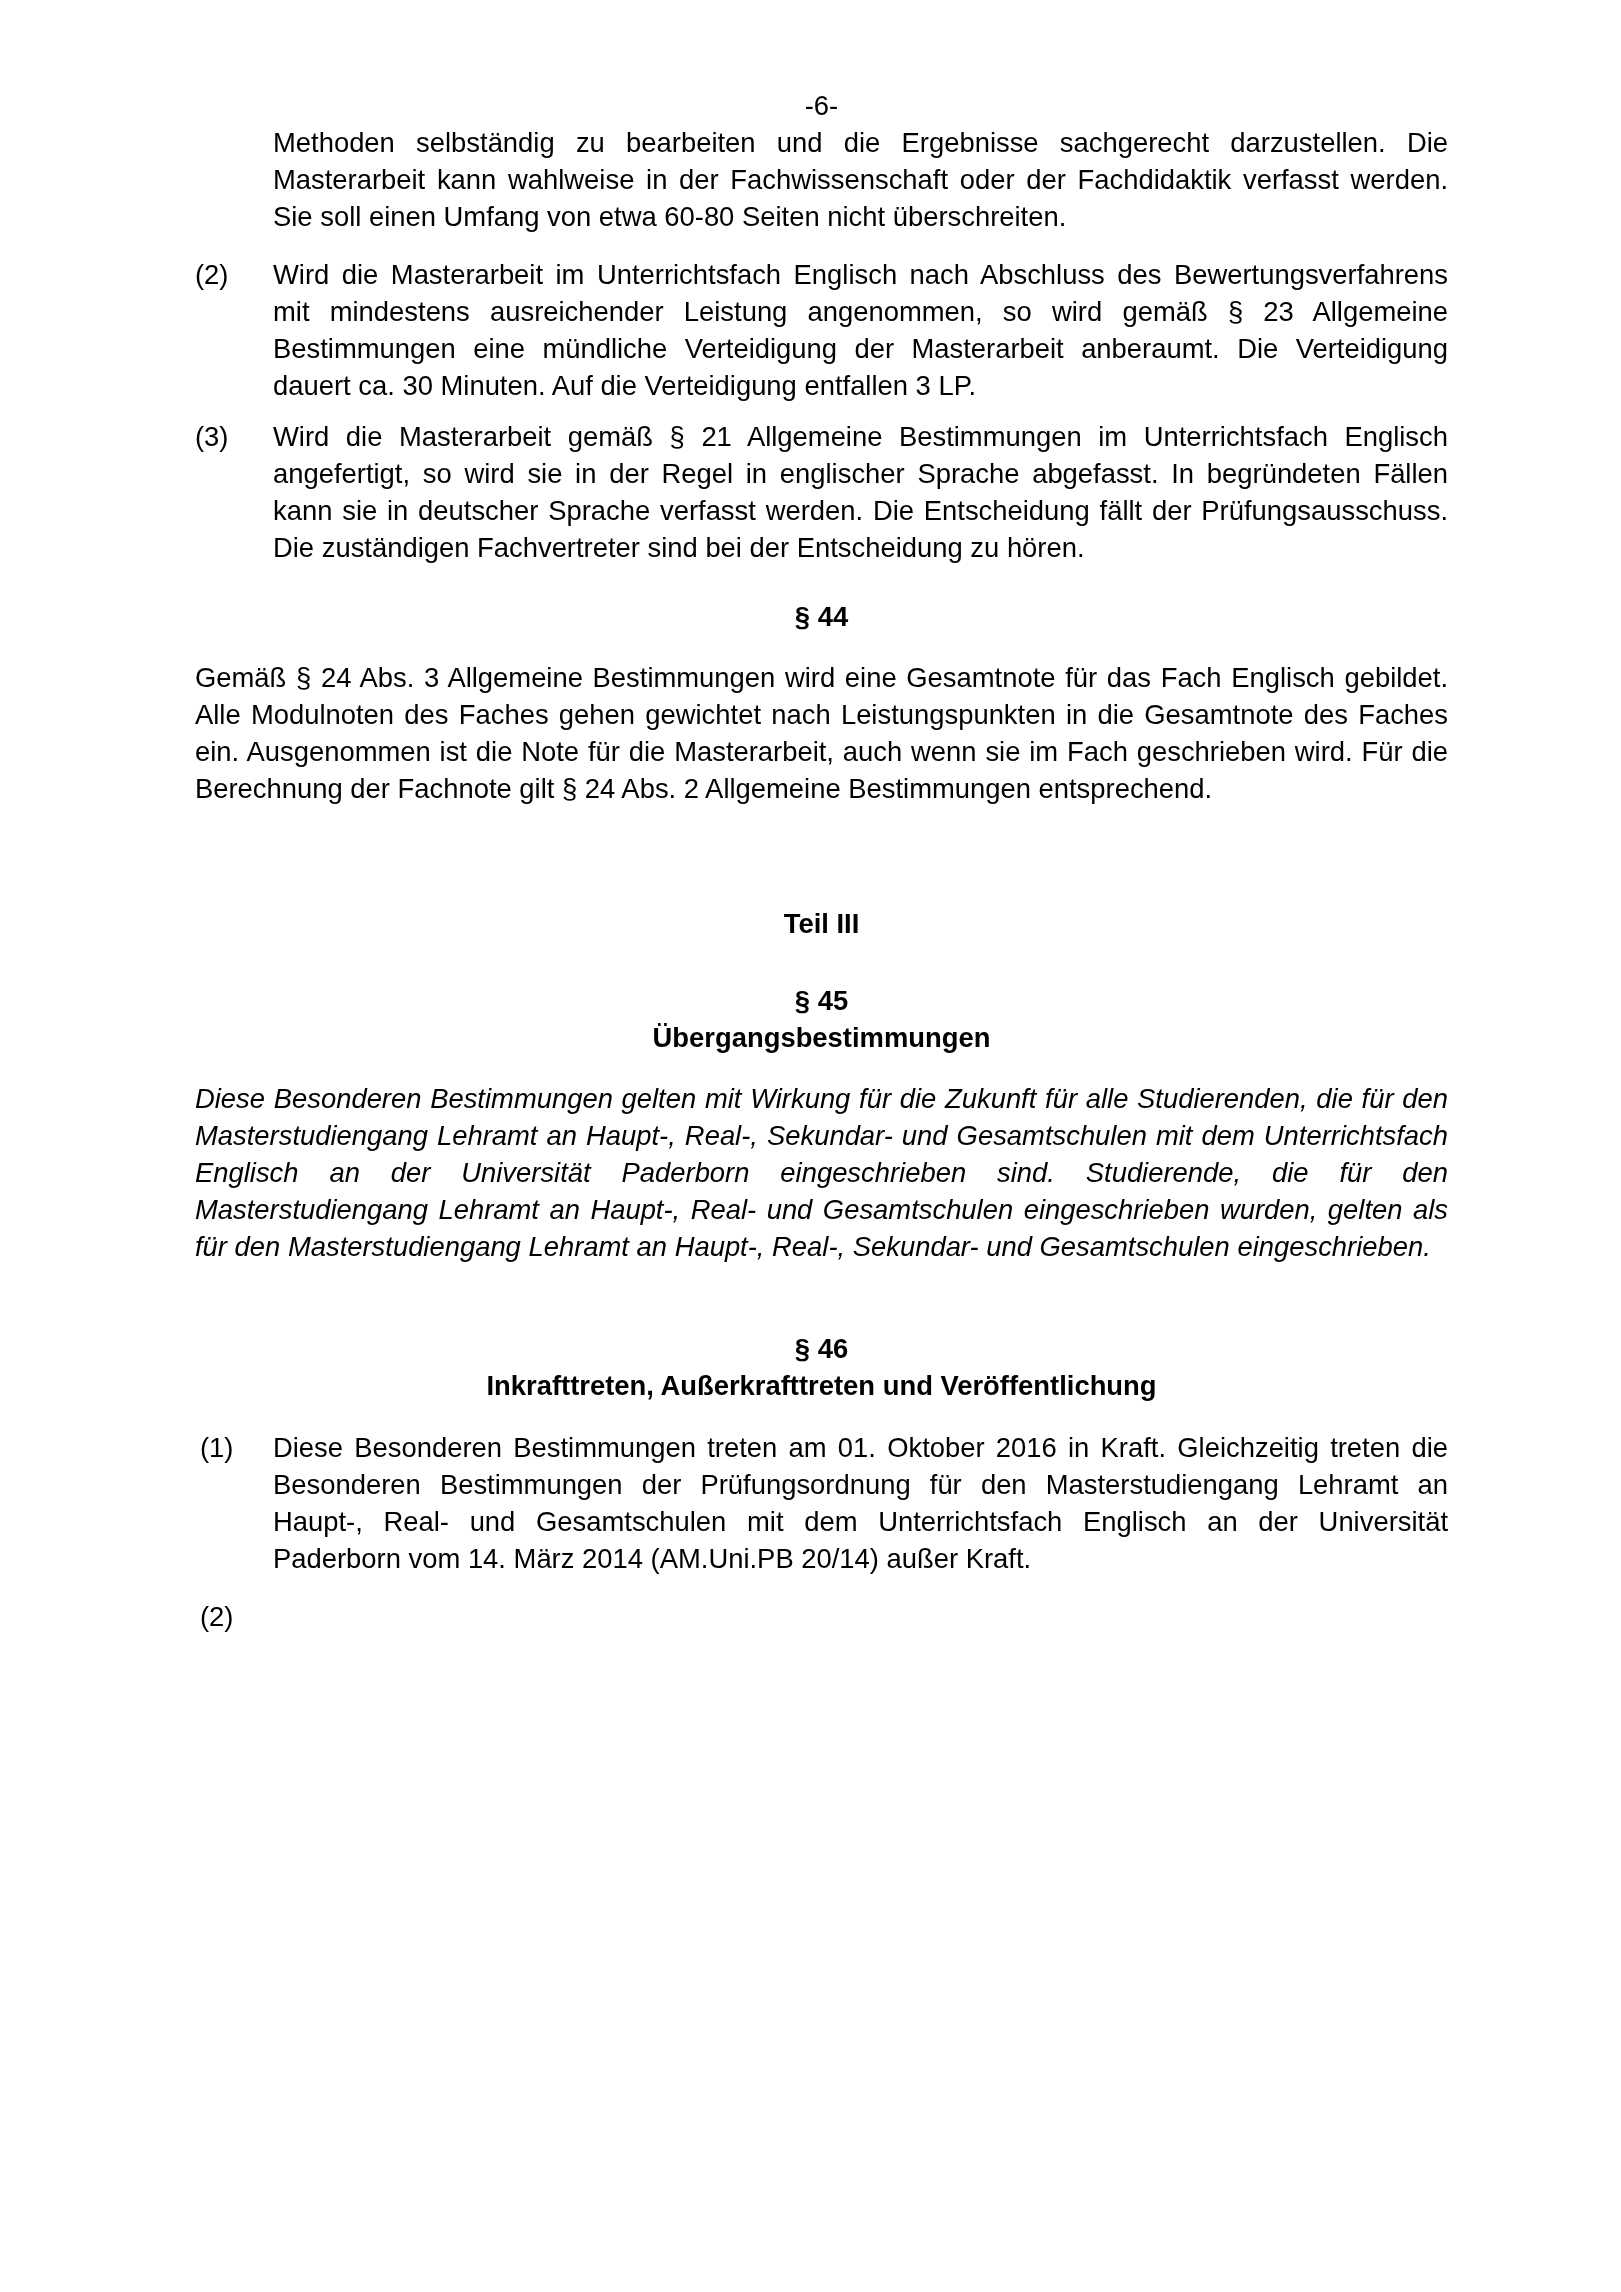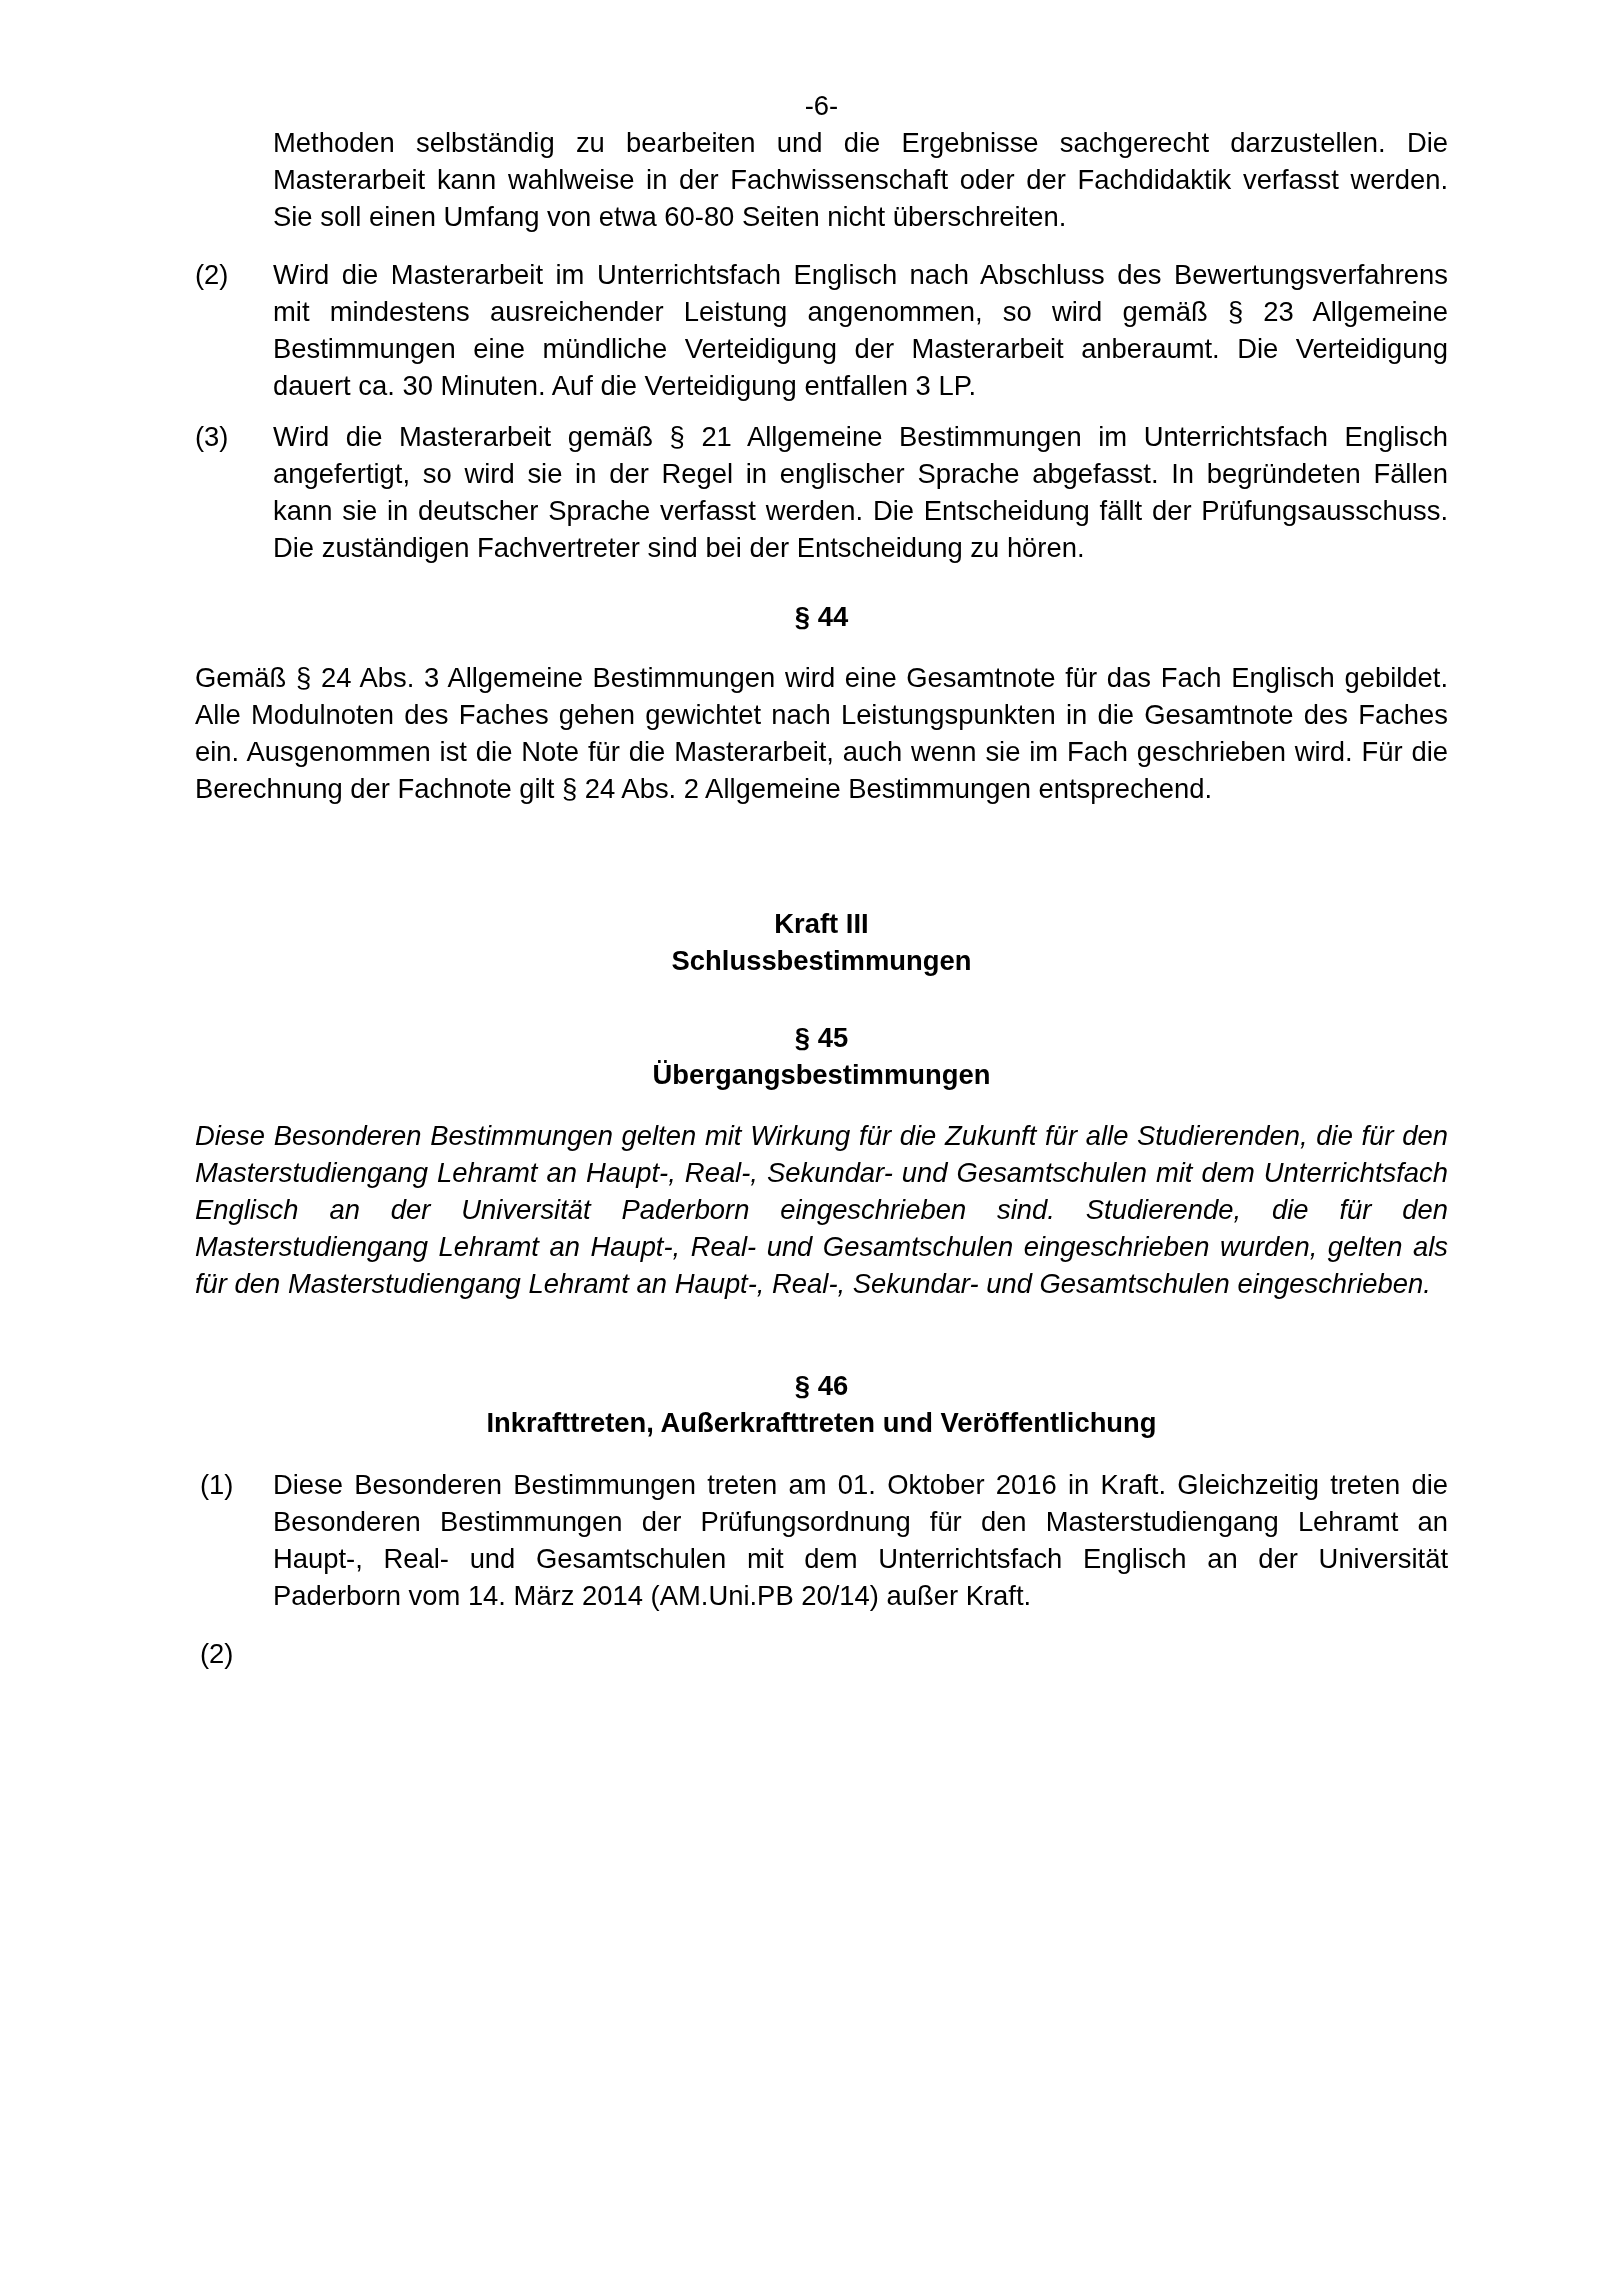--- a/index.html
+++ b/index.html
@@ -81,22 +81,21 @@
       <span>Wird die Masterarbeit gemäß § 21 Allgemeine Bestimmungen im Unterrichtsfach Englisch angefertigt, so wird sie in der Regel in englischer Sprache abgefasst. In begründeten Fällen kann sie in deutscher Sprache verfasst werden. Die Entscheidung fällt der Prüfungsausschuss. Die zuständigen Fachvertreter sind bei der Entscheidung zu hören.</span>
     </div>
 
     <div class="heading h-s44">
       <div>§ 44</div>
     </div>
 
     <div class="para b-s44">Gemäß § 24 Abs. 3 Allgemeine Bestimmungen wird eine Gesamtnote für das Fach Englisch gebildet. Alle Modulnoten des Faches gehen gewichtet nach Leistungspunkten in die Gesamtnote des Faches ein. Ausgenommen ist die Note für die Masterarbeit, auch wenn sie im Fach geschrieben wird. Für die Berechnung der Fachnote gilt § 24 Abs. 2 Allgemeine Bestimmungen entsprechend.</div>
 
     <div class="heading h-part3">
-      <div>Kraft III</div>
-      <div>Schlussbestimmungen</div>
+      <div>Teil III</div>
     </div>
 
     <div class="heading h-s45">
       <div>§ 45</div>
       <div>Übergangsbestimmungen</div>
     </div>
 
     <div class="para b-s45">Diese Besonderen Bestimmungen gelten mit Wirkung für die Zukunft für alle Studierenden, die für den Masterstudiengang Lehramt an Haupt-, Real-, Sekundar- und Gesamtschulen mit dem Unterrichtsfach Englisch an der Universität Paderborn eingeschrieben sind. Studierende, die für den Masterstudiengang Lehramt an Haupt-, Real- und Gesamtschulen eingeschrieben wurden, gelten als für den Masterstudiengang Lehramt an Haupt-, Real-, Sekundar- und Gesamtschulen eingeschrieben.</div>
 
     <div class="heading h-s46">

